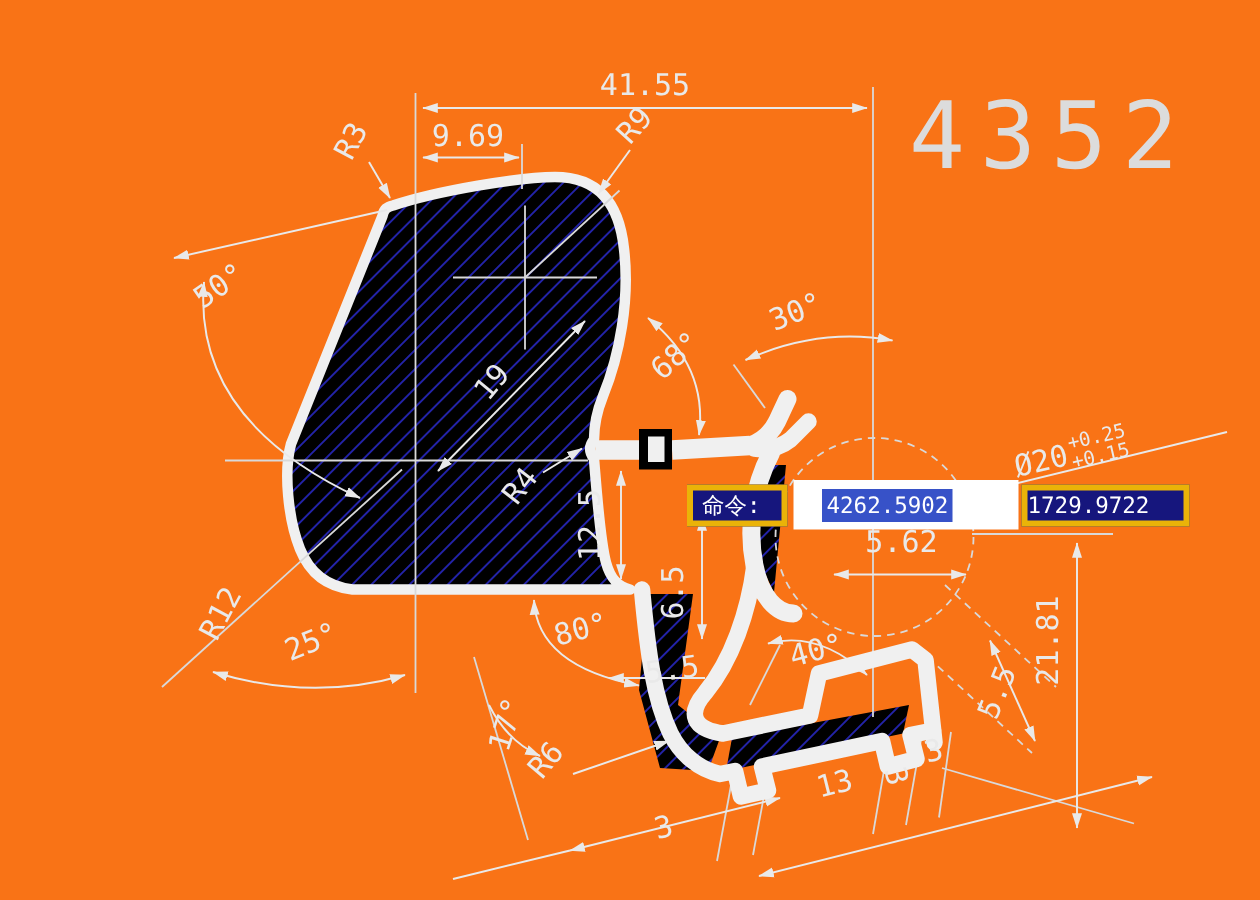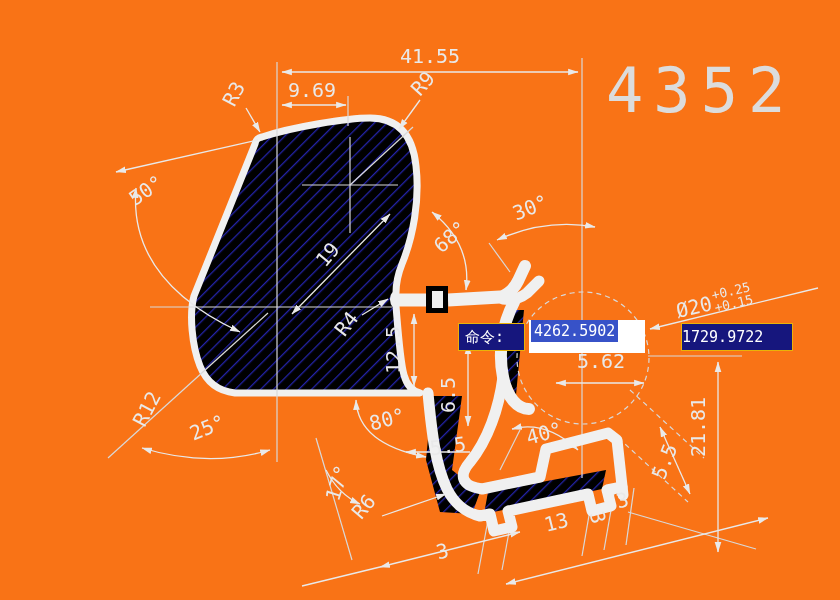--- a/index.html
+++ b/index.html
@@ -4,24 +4,24 @@
 <style>
   html,body{margin:0;padding:0;background:#000;}
   .screen{position:relative;width:840px;height:600px;background:#f97316;overflow:hidden;
           font-family:"DejaVu Sans Mono",monospace;}
   svg{position:absolute;left:0;top:0;}
   svg text{fill:#e9e9e9;font-family:"DejaVu Sans Mono",monospace;}
   .dim{font-size:20px;}
   .dim-sm{font-size:13px;}
   .dwgnum{font-size:62px;letter-spacing:10px;fill:#dcdcdc;}
   .cmdbox{position:absolute;box-sizing:border-box;color:#fff;font-size:15px;
-          background:#16167d;border:1px solid #eab308;display:flex;align-items:center;}
+          background:#16167d;border:4px solid #eab308;display:flex;align-items:center;}
   .cmd-prompt{left:458px;top:323px;width:67px;height:28px;padding-left:6px;}
   .cmd-input{left:529px;top:320px;width:112px;height:33px;background:#ffffff;
-             border:none;display:flex;align-items:flex-start;padding:0 2px;}
+             border:none;display:flex;align-items:center;padding:0 19px;}
   .cmd-input .sel{background:#3752c8;color:#fff;font-size:15px;padding:2px 3px;}
   .cmd-coord{left:681px;top:323px;width:112px;height:28px;justify-content:flex-start;}
 </style>
 </head>
 <body>
 
 <div class="screen">
 <svg width="840" height="600" viewBox="0 0 840 600">
   <defs>
     <pattern id="hatch" width="9" height="9" patternUnits="userSpaceOnUse" patternTransform="rotate(45)">

